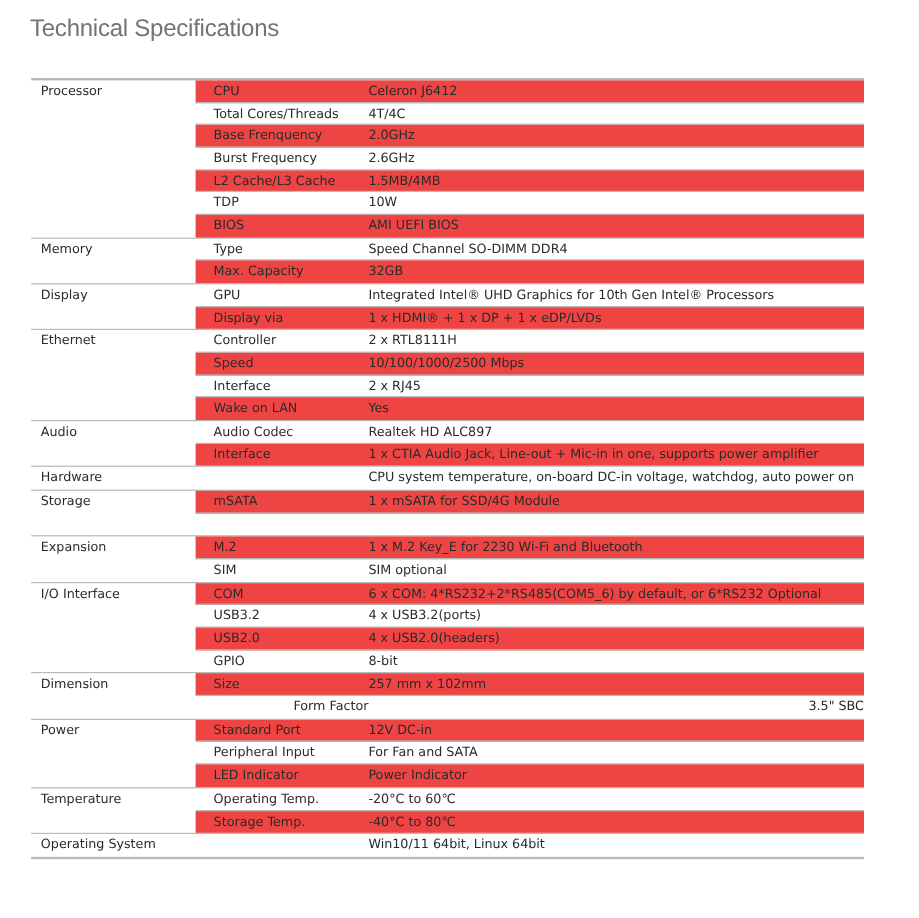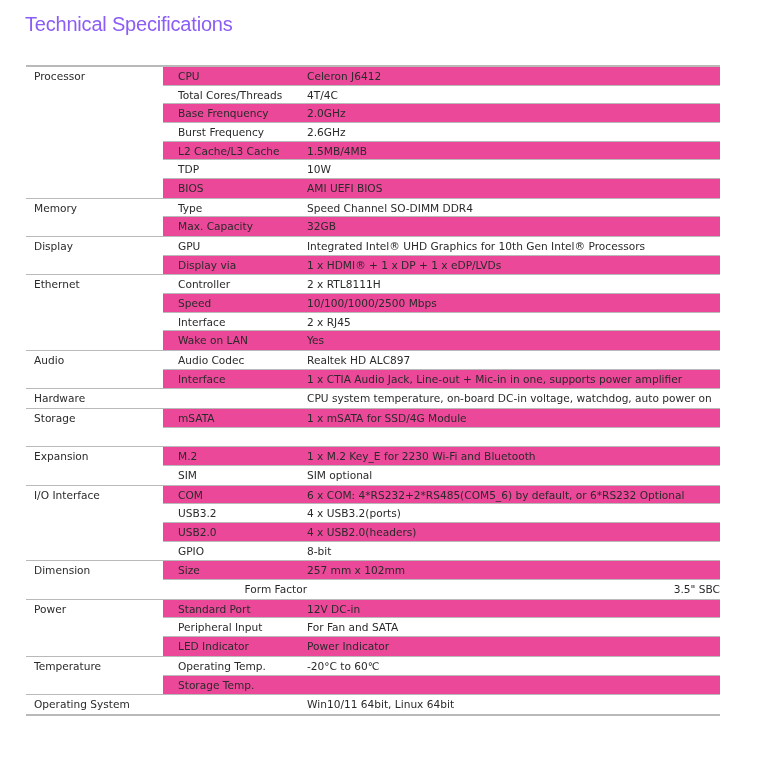--- a/index.html
+++ b/index.html
@@ -1,25 +1,25 @@
 <!DOCTYPE html>
 <html><head>
 <meta charset="utf-8">
 <style>
   html, body { margin: 0; padding: 0; background: #ffffff; }
   body { width: 766px; height: 765px; position: relative; overflow: hidden;
          font-family: "DejaVu Sans", "Liberation Sans", sans-serif; color: #2a2a2a; }
-  .title { position: absolute; left: 25px; top: 13px; font-size: 20px; color: #8b5cf6;
+  .title { position: absolute; left: 25px; top: 13px; font-size: 20px; color: #737373;
            font-family: "Liberation Sans", "DejaVu Sans", sans-serif; letter-spacing: -0.2px; }
   .spec-table { position: absolute; left: 26px; top: 65px; width: 694px;
                 border-top: 2px solid #b9b9b9; }
   .row { position: relative; height: 18.68px; display: flex; font-size: 10.6px; line-height: 18px; }
   .row .cat { width: 137px; padding-left: 8px; box-sizing: border-box; white-space: nowrap; }
   .row .right { flex: 1; display: flex; box-sizing: border-box; border-bottom: 1px solid #b9b9b9; }
-  .row .right.shaded { background: #ec4899; }
+  .row .right.shaded { background: #ef4444; }
   .row .key { width: 144px; padding-left: 15px; box-sizing: border-box; white-space: nowrap; }
   .row .val { flex: 1; padding-left: 0; white-space: nowrap; overflow: hidden; }
   .row.final { border-bottom: 2px solid #b9b9b9; }
   .row.final .right { border-bottom: none; }
 </style>
 </head>
 <body>
 
 <div class="title">Technical Specifications</div>
 
@@ -243,21 +243,21 @@
     </div>
     <div class="row">
       <div class="cat">Temperature</div>
       <div class="right">
         <div class="key">Operating Temp.</div>
         <div class="val">-20°C to 60℃</div>
       </div>
     </div>
     <div class="row" style="border-bottom: 1px solid rgb(185, 185, 185);">
       <div class="cat"></div>
-      <div class="right shaded" style="border-bottom: none; flex-direction: column;">
+      <div class="right shaded" style="border-bottom: none;">
         <div class="key">Storage Temp.</div>
         <div class="val">-40°C to 80℃</div>
       </div>
     </div>
     <div class="row final">
       <div class="cat">Operating System</div>
       <div class="right">
         <div class="key"></div>
         <div class="val">Win10/11 64bit, Linux 64bit</div>
       </div>

